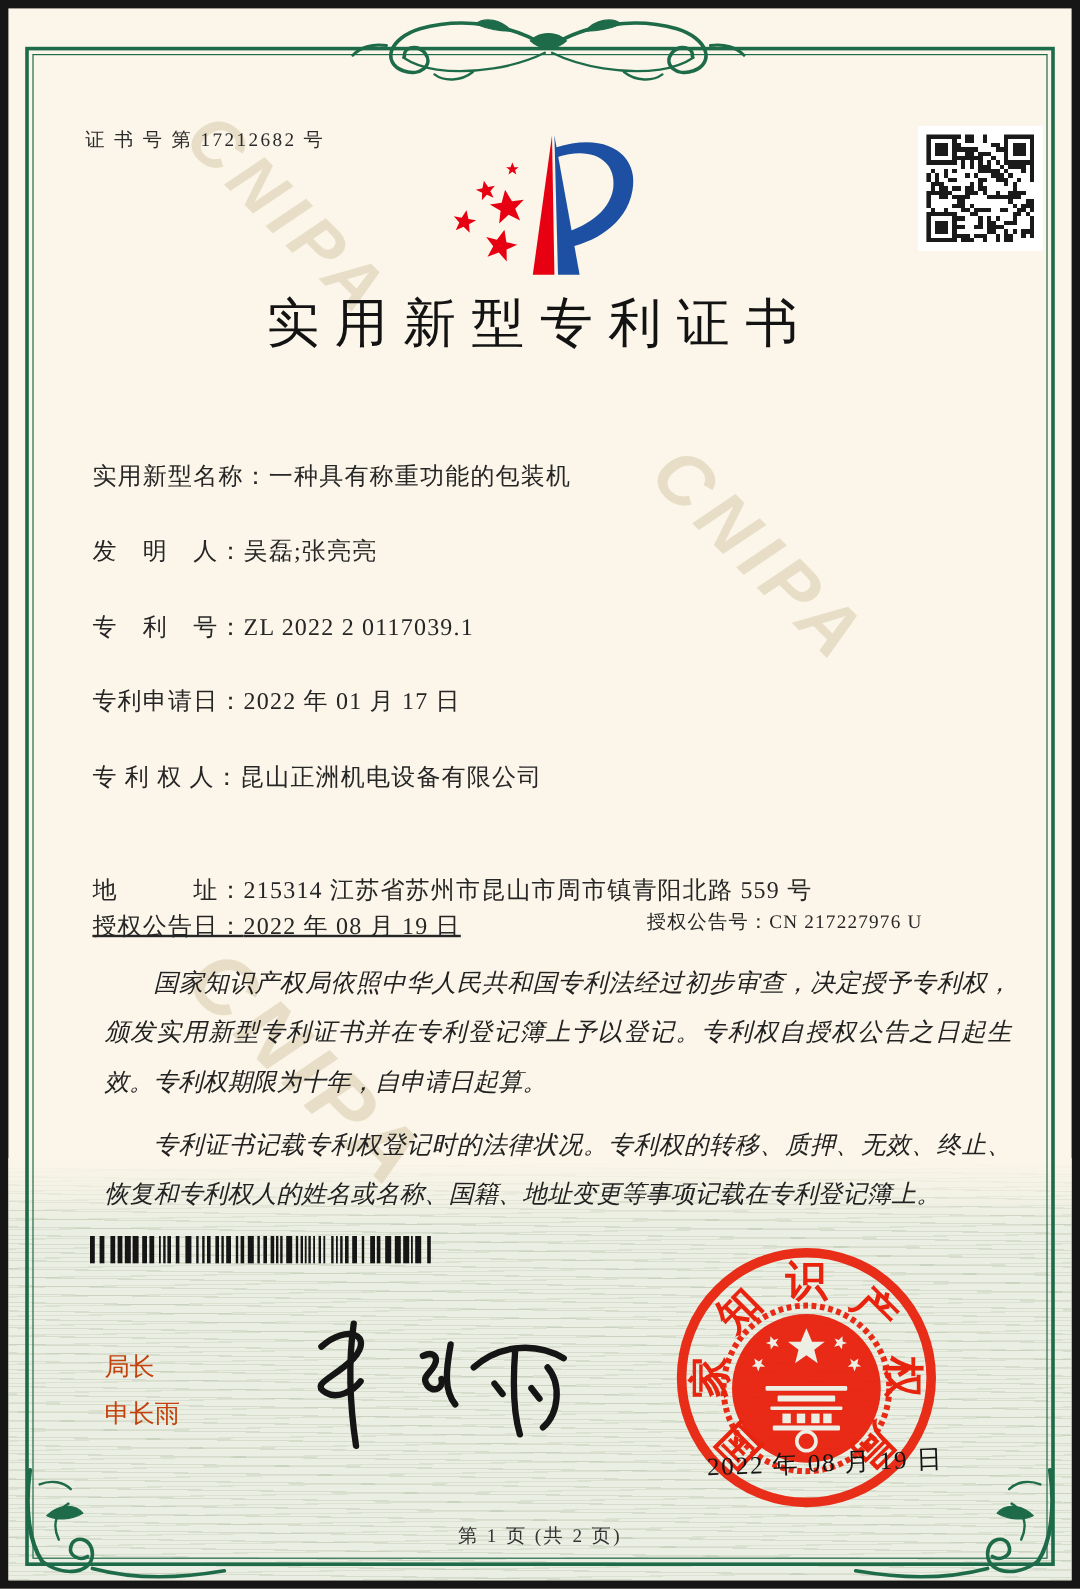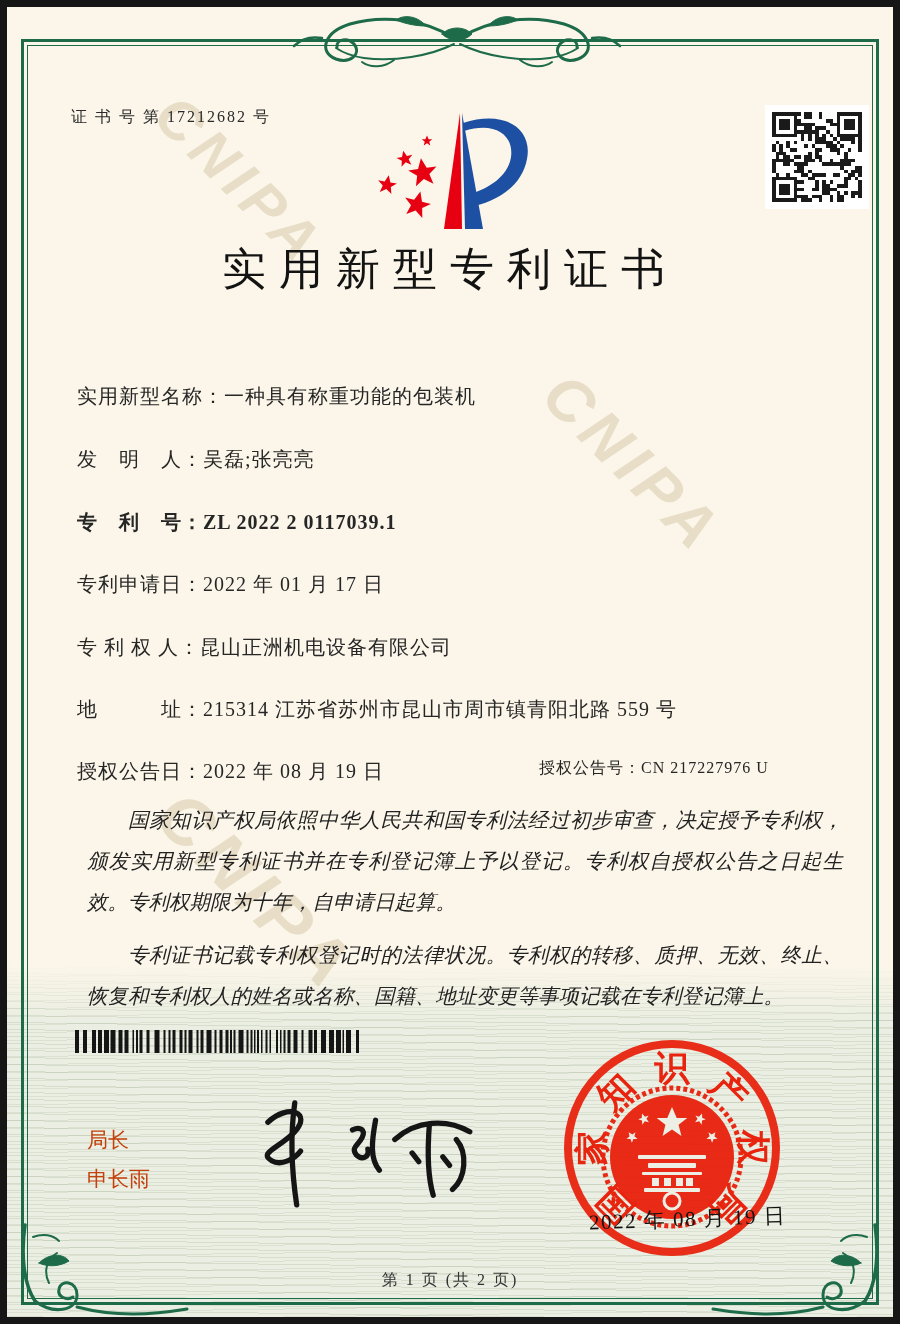--- a/index.html
+++ b/index.html
@@ -466,33 +466,33 @@
   </div>
 
   <div class="abs title">实用新型专利证书</div>
 
   <div class="abs field" style="top:364px;">
     <span class="lab">实用新型名称：</span><span class="val">一种具有称重功能的包装机</span>
   </div>
   <div class="abs field" style="top:427px;">
     <span class="lab">发　明　人：</span><span class="val">吴磊;张亮亮</span>
   </div>
-  <div class="abs field" style="top:490px;font-weight:bold;">
+  <div class="abs field" style="top:490px;">
     <span class="lab">专　利　号：</span><span class="val">ZL 2022 2 0117039.1</span>
   </div>
   <div class="abs field" style="top:552px;">
     <span class="lab">专利申请日：</span><span class="val">2022 年 01 月 17 日</span>
   </div>
   <div class="abs field" style="top:615px;">
     <span class="lab">专 利 权 人：</span><span class="val">昆山正洲机电设备有限公司</span>
   </div>
-  <div class="abs field" style="top:677px;text-align:right;">
+  <div class="abs field" style="top:709px;text-align:right;">
     <span class="lab">地　　　址：</span><span class="val">215314 江苏省苏州市昆山市周市镇青阳北路 559 号</span>
   </div>
-  <div class="abs field" style="top:739px;width:780px;">
+  <div class="abs field" style="top:739px;width:780px;text-decoration:underline;">
     <span class="lab">授权公告日：</span><span class="val">2022 年 08 月 19 日</span>
     <span class="field2">
       <span class="lab">授权公告号：</span><span class="val">CN 217227976 U</span>
     </span>
   </div>
 
   <div class="abs paras">
     <p>国家知识产权局依照中华人民共和国专利法经过初步审查，决定授予专利权，颁发实用新型专利证书并在专利登记簿上予以登记。专利权自授权公告之日起生效。专利权期限为十年，自申请日起算。</p>
     <p>专利证书记载专利权登记时的法律状况。专利权的转移、质押、无效、终止、恢复和专利权人的姓名或名称、国籍、地址变更等事项记载在专利登记簿上。</p>
   </div>

